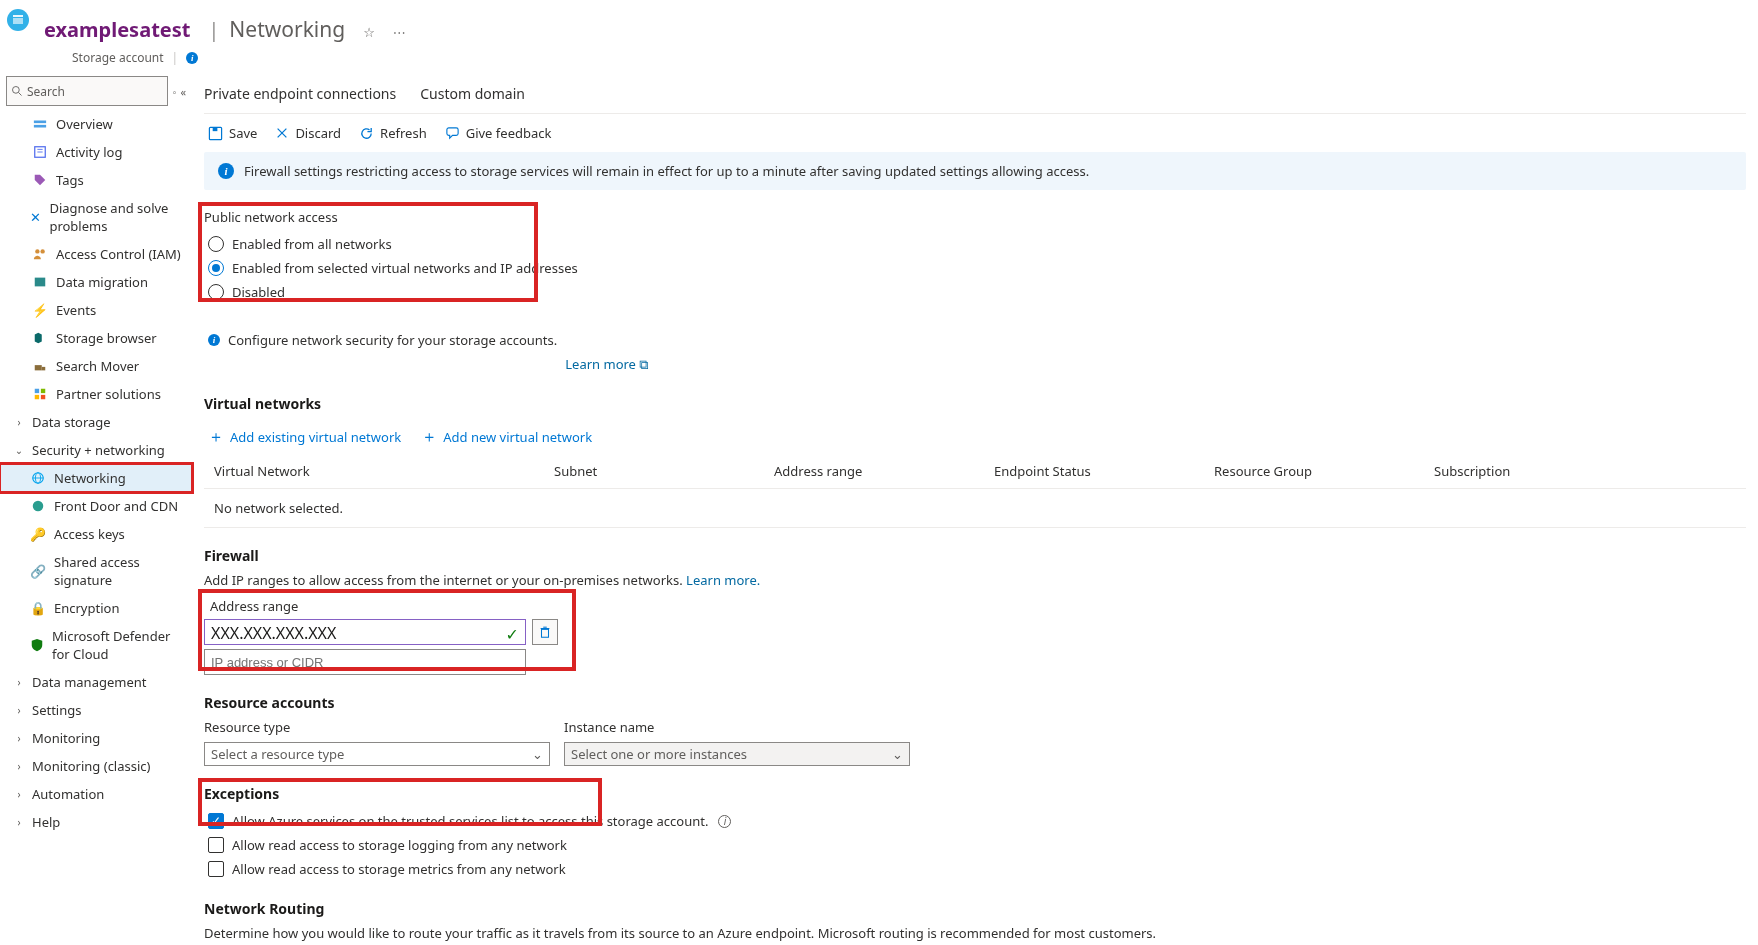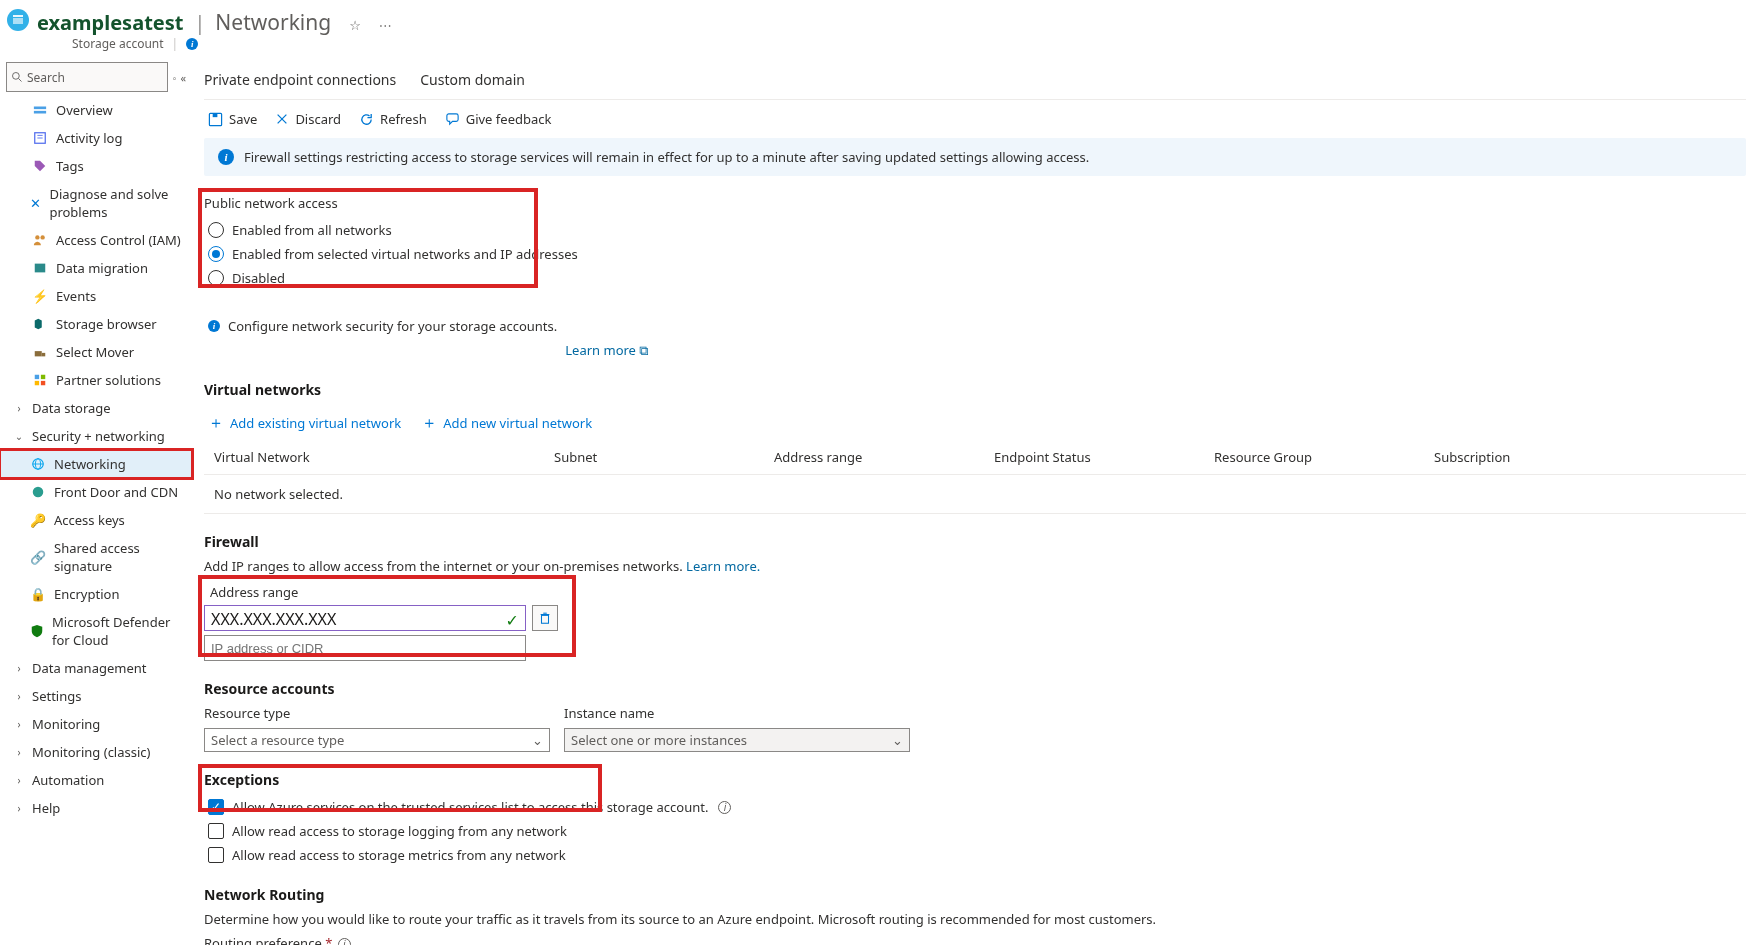--- a/index.html
+++ b/index.html
@@ -1,21 +1,21 @@
 <!DOCTYPE html>
 <html><head>
 <meta charset="utf-8">
 <style>
   * { box-sizing: border-box; }
   body { margin: 0; font-family: "Segoe UI", system-ui, sans-serif; font-size: 13px; color: #323130; background:#fff; }
   
   .hdr { display:flex; align-items:flex-start; padding:8px 10px 0 6px; }
   .hdr .azico { width:24px; height:24px; margin-right:6px; flex:0 0 24px; }
   .hdr-titles { display:flex; align-items:baseline; gap:10px; }
-  .hdr-titles h1 { margin:1px; font-size:20px; font-weight:700; color:#14532d; }
+  .hdr-titles h1 { margin:8px; font-size:20px; font-weight:700; color:#701a75; }
   .hdr-titles .sep { color:#605e5c; font-size:20px; font-weight:300; }
   .hdr-titles .pg { font-size:21px; color:#605e5c; font-weight:400; }
   .hdr .star, .hdr .more { margin-left:8px; color:#605e5c; cursor:pointer; }
   .hdr-sub { font-size:12px; color:#605e5c; margin-left:36px; margin-top:-2px; margin-bottom:6px; display:flex; align-items:center; gap:8px;}
   .iicon { width:12px; height:12px; border-radius:50%; background:#0078d4; color:#fff; display:inline-flex; align-items:center; justify-content:center; font-size:9px; font-style:italic; font-weight:bold; font-family:serif; }
 
   .layout { display:flex; align-items:flex-start; }
   
   .side { width:192px; flex:0 0 192px; border-right:none; padding-bottom:40px; }
   .search-row { display:flex; align-items:center; gap:4px; padding:4px 6px; }
@@ -185,21 +185,21 @@
           <span>Storage browser</span>
         </div>
         <div class="navitem">
           <span class="chev"></span>
           <span class="nic">
             <svg width="14" height="14" viewBox="0 0 16 16">
               <rect x="2" y="7" width="8" height="6" fill="#8a6d3b"></rect>
               <rect x="10" y="9" width="4" height="4" fill="#8a6d3b"></rect>
             </svg>
           </span>
-          <span>Select Mover</span>
+          <span>Search Mover</span>
         </div>
         <div class="navitem">
           <span class="chev"></span>
           <span class="nic">
             <svg width="14" height="14" viewBox="0 0 16 16">
               <rect x="2" y="2" width="5" height="5" fill="#4aa0e6"></rect>
               <rect x="9" y="2" width="5" height="5" fill="#7fba00"></rect>
               <rect x="2" y="9" width="5" height="5" fill="#ffb900"></rect>
               <rect x="9" y="9" width="5" height="5" fill="#f25022"></rect>
             </svg>

